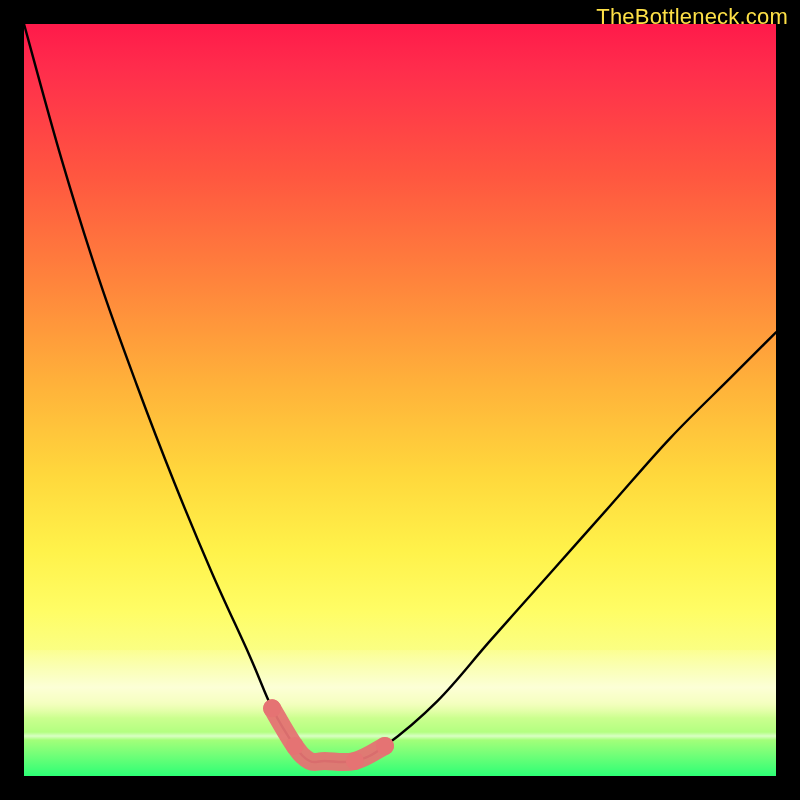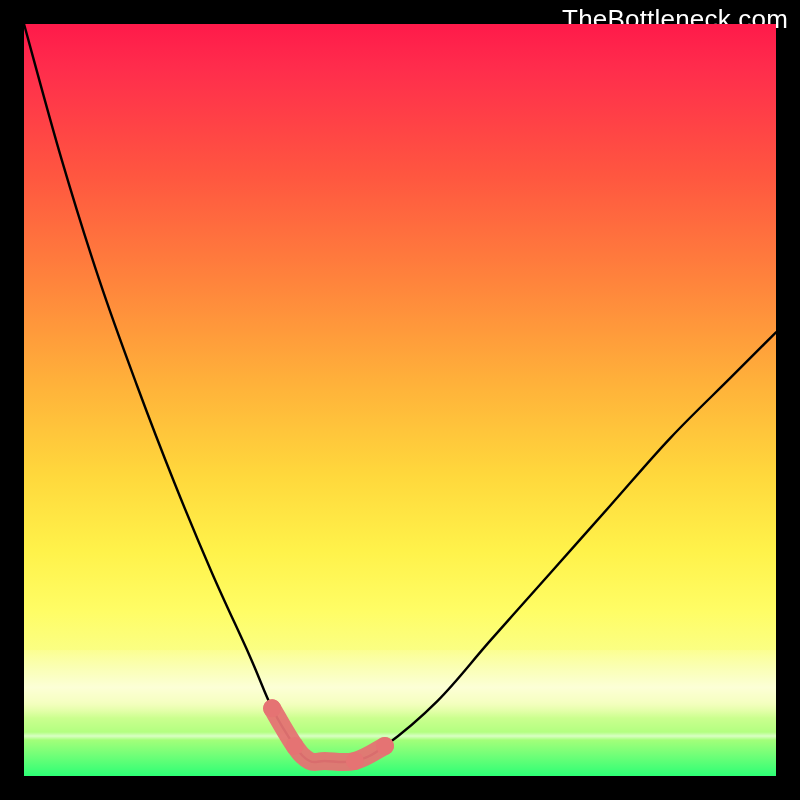--- a/index.html
+++ b/index.html
@@ -68,22 +68,22 @@
       rgba(255,255,255,0.0) 0%,
       rgba(255,255,255,0.55) 50%,
       rgba(255,255,255,0.0) 100%
     );
     pointer-events: none;
   }
   .watermark {
     position: absolute;
     top: 4px;
     right: 12px;
-    color: #ffffff;
-    font-size: 26px;
+    color: #fde047;
+    font-size: 22px;
     letter-spacing: 0.2px;
     user-select: none;
   }
   svg.curves {
     position: absolute;
     left: 0; top: 0;
     width: 100%;
     height: 100%;
     pointer-events: none;
   }

